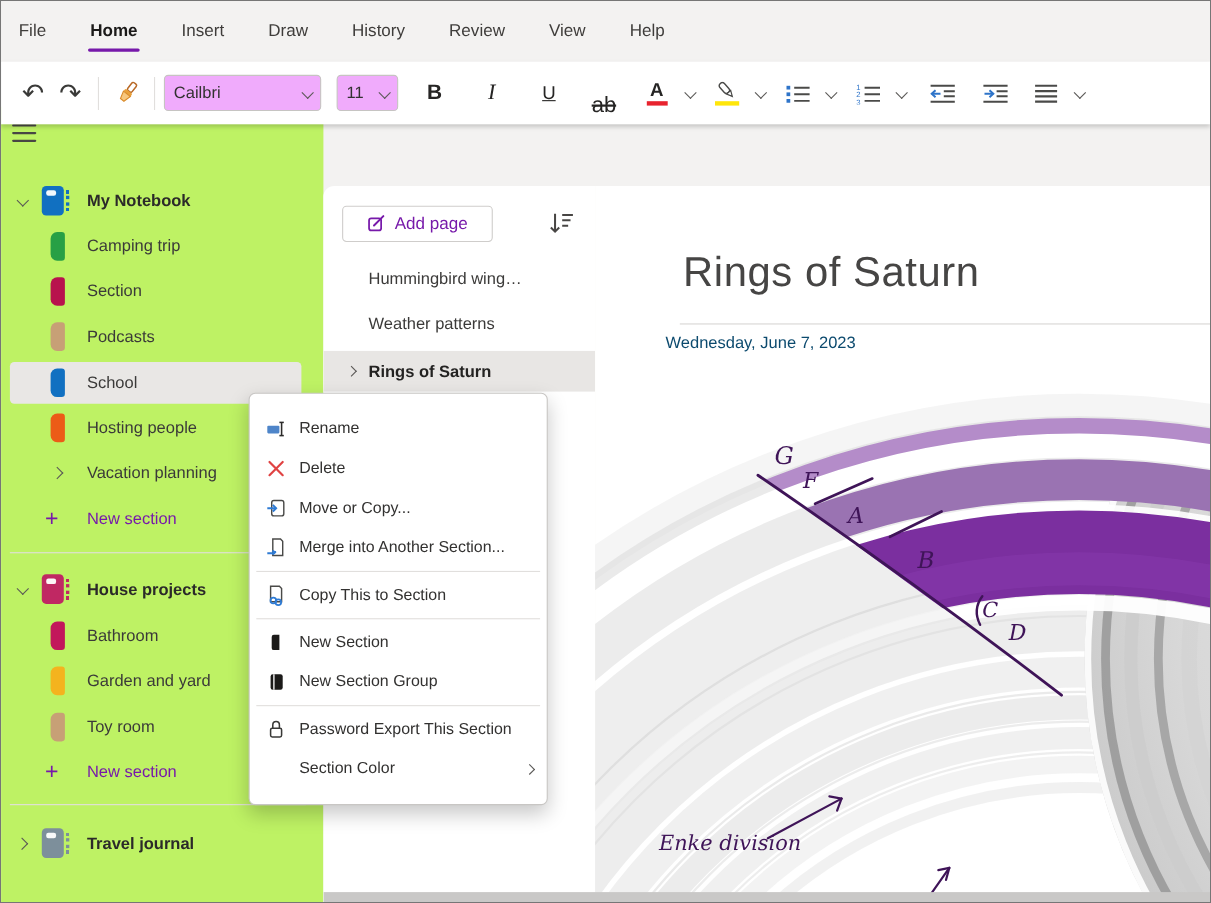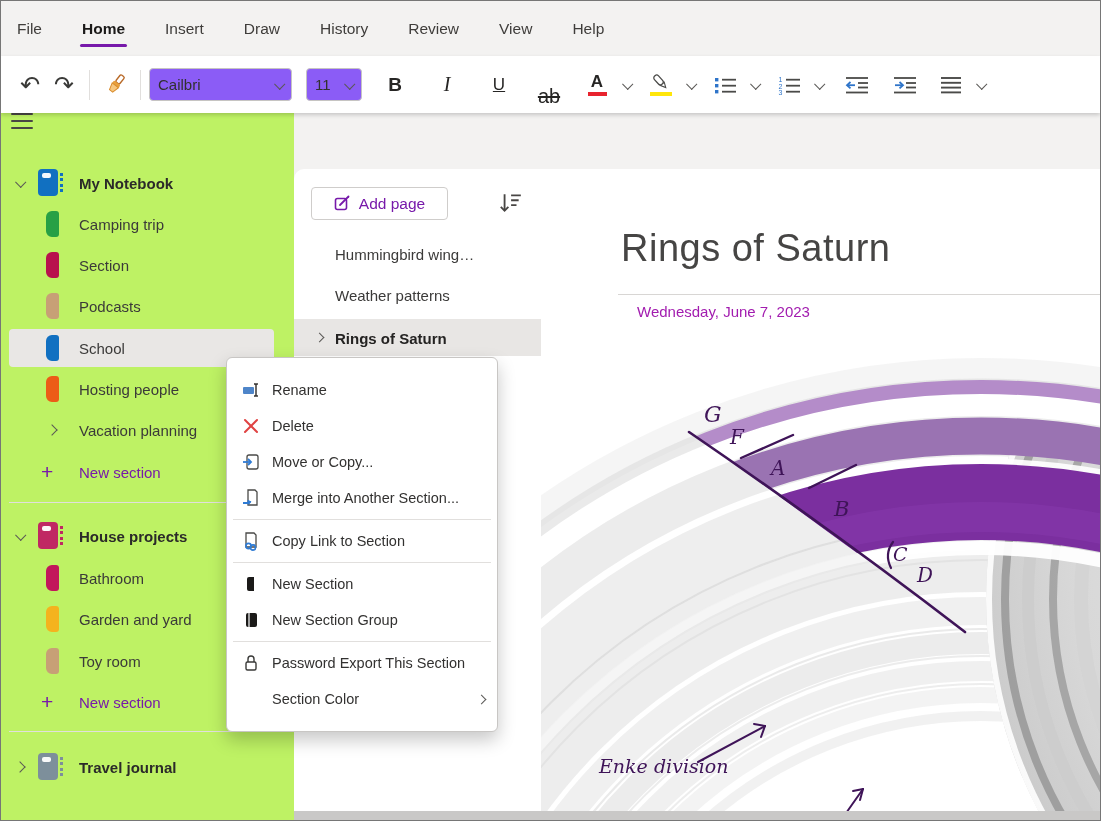--- a/index.html
+++ b/index.html
@@ -16,21 +16,21 @@
   .menubar .mi.active::after{content:"";position:absolute;left:-2px;right:-2px;bottom:-9px;height:3px;
     border-radius:2px;background:#7719aa;}
   
   .ribbon{position:absolute;left:0;top:55px;right:0;height:57px;background:#ffffff;
     display:flex;align-items:center;padding:0 12px;box-shadow:0 2px 4px rgba(0,0,0,.18);z-index:4;}
   .tbtn{min-width:34px;height:36px;display:flex;align-items:center;justify-content:center;
     color:#262524;flex:0 0 auto;}
   .tsep{width:1px;height:30px;background:#e1dfdd;margin:0 8px;flex:0 0 auto;}
   .glyph-undo,.glyph-redo{font-size:24px;line-height:1;color:#3a3a38;font-family:"DejaVu Sans",sans-serif;}
   .combo{display:flex;align-items:center;justify-content:space-between;border:1px solid #c6c4c2;
-    border-radius:4px;height:33px;background:#8b5cf6;padding:0 8px;box-sizing:border-box;flex:0 0 auto;}
+    border-radius:4px;height:33px;background:#f0abfc;padding:0 8px;box-sizing:border-box;flex:0 0 auto;}
   .combo .cval{font-size:15px;color:#323130;}
   .cv{width:7px;height:7px;border-right:1.6px solid #5a5856;border-bottom:1.6px solid #5a5856;
     display:inline-block;flex:0 0 auto;}
   .cv.down{transform:rotate(45deg) translateY(-1px);}
   .cv.right{transform:rotate(-45deg);}
   .bchar{font-size:19px;font-weight:800;}
   .ichar{font-family:"Liberation Serif","DejaVu Serif",serif;font-style:italic;font-size:20px;}
   .uchar{font-size:17px;text-decoration:underline;}
   .abchar{font-size:20px;text-decoration:line-through;margin-top:24px;}
   .fontcolor{display:flex;flex-direction:column;align-items:center;line-height:1;}
@@ -72,21 +72,21 @@
   .pg-row{position:absolute;left:0;right:0;height:40px;}
   .pg-row .sb-label{left:41px;}
   .pg-row.selected{background:#e8e6e4;height:37px;}
   .pg-row.selected .sb-label{font-weight:700;color:#242322;}
   .pg-row .cvico{position:absolute;left:22px;top:15px;}
   .cv.small{width:6px;height:6px;}
   
   .canvas{position:absolute;left:247px;top:0;right:0;bottom:9px;background:#fff;}
   .ptitle{position:absolute;left:80px;top:58px;font-size:38px;color:#464544;letter-spacing:.5px;z-index:2;white-space:nowrap;}
   .titlediv{position:absolute;left:77px;right:0;top:125px;height:1px;background:#d8d6d4;z-index:2;}
-  .pdate{position:absolute;left:96px;top:134px;font-size:15px;color:#a21caf;z-index:2;}
+  .pdate{position:absolute;left:64px;top:134px;font-size:15px;color:#0c4a6e;z-index:2;}
   .drawing{position:absolute;left:0;top:0;width:561px;height:653px;z-index:1;}
   .ink-text{font-family:"DejaVu Serif","Liberation Serif",serif;font-style:italic;fill:#3f1458;}
   
   .cmenu{position:absolute;left:225px;top:356px;width:272px;background:#fff;border:1px solid #c8c6c4;
     border-radius:6px;box-shadow:0 8px 18px rgba(0,0,0,.22);z-index:50;padding:14px 0;box-sizing:border-box;}
   .cm-item{height:36px;display:flex;align-items:center;padding:0 12px 0 14px;gap:11px;}
   .cm-ic{width:20px;height:20px;flex:0 0 auto;display:flex;align-items:center;justify-content:center;}
   .cm-ic.empty{width:20px;}
   .cm-label{font-size:14.5px;color:#323130;white-space:nowrap;flex:1;}
   .cm-div{height:1px;background:#e1dfdd;margin:3px 6px;}
@@ -497,21 +497,21 @@
     <div class="cm-item">
       <span class="cm-ic">
         <svg width="20" height="20" viewBox="0 0 20 20">
           <path d="M5,2 h8 l2,2 v12 h-10 z" fill="#fff" stroke="#4a4a48" stroke-width="1.3"></path>
           <g stroke="#2f7bd4" stroke-width="1.6" fill="none">
               <circle cx="7.5" cy="15" r="2.6"></circle>
               <circle cx="12" cy="16.5" r="2.6"></circle>
             </g>
         </svg>
       </span>
-      <span class="cm-label">Copy Link to Section</span>
+      <span class="cm-label">Copy This to Section</span>
     </div>
     <div class="cm-div"></div>
     <div class="cm-item">
       <span class="cm-ic">
         <svg width="20" height="20" viewBox="0 0 20 20">
           <path d="M8,3 h5 v14 h-5 q-2,0 -2,-2 v-10 q0,-2 2,-2 z" fill="#1b1a19"></path>
         </svg>
       </span>
       <span class="cm-label">New Section</span>
     </div>

